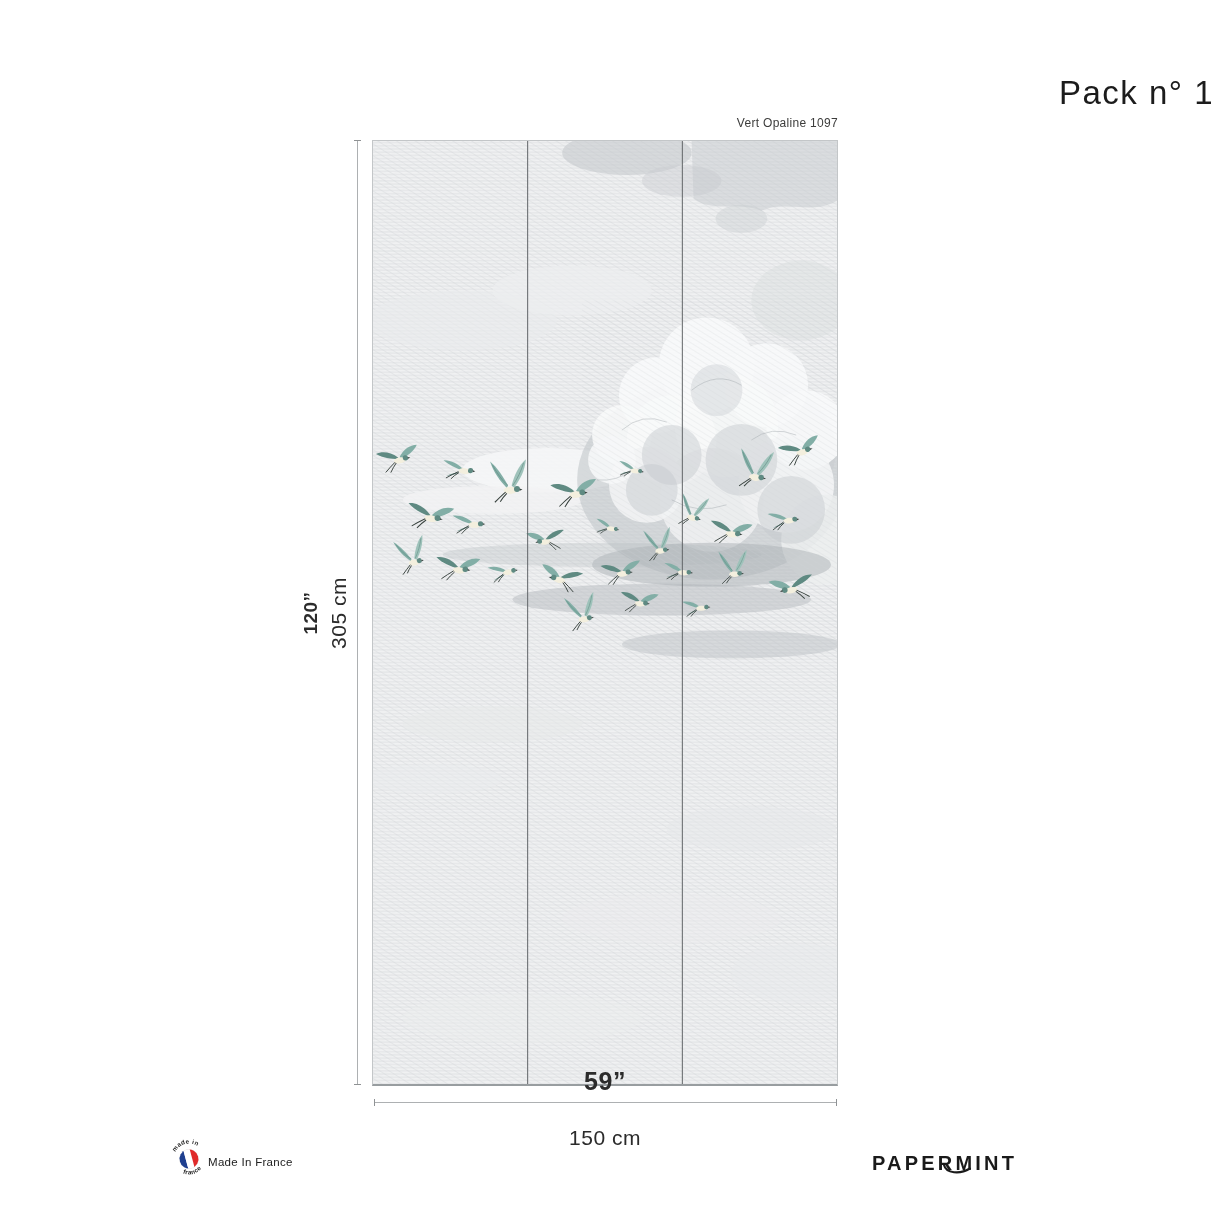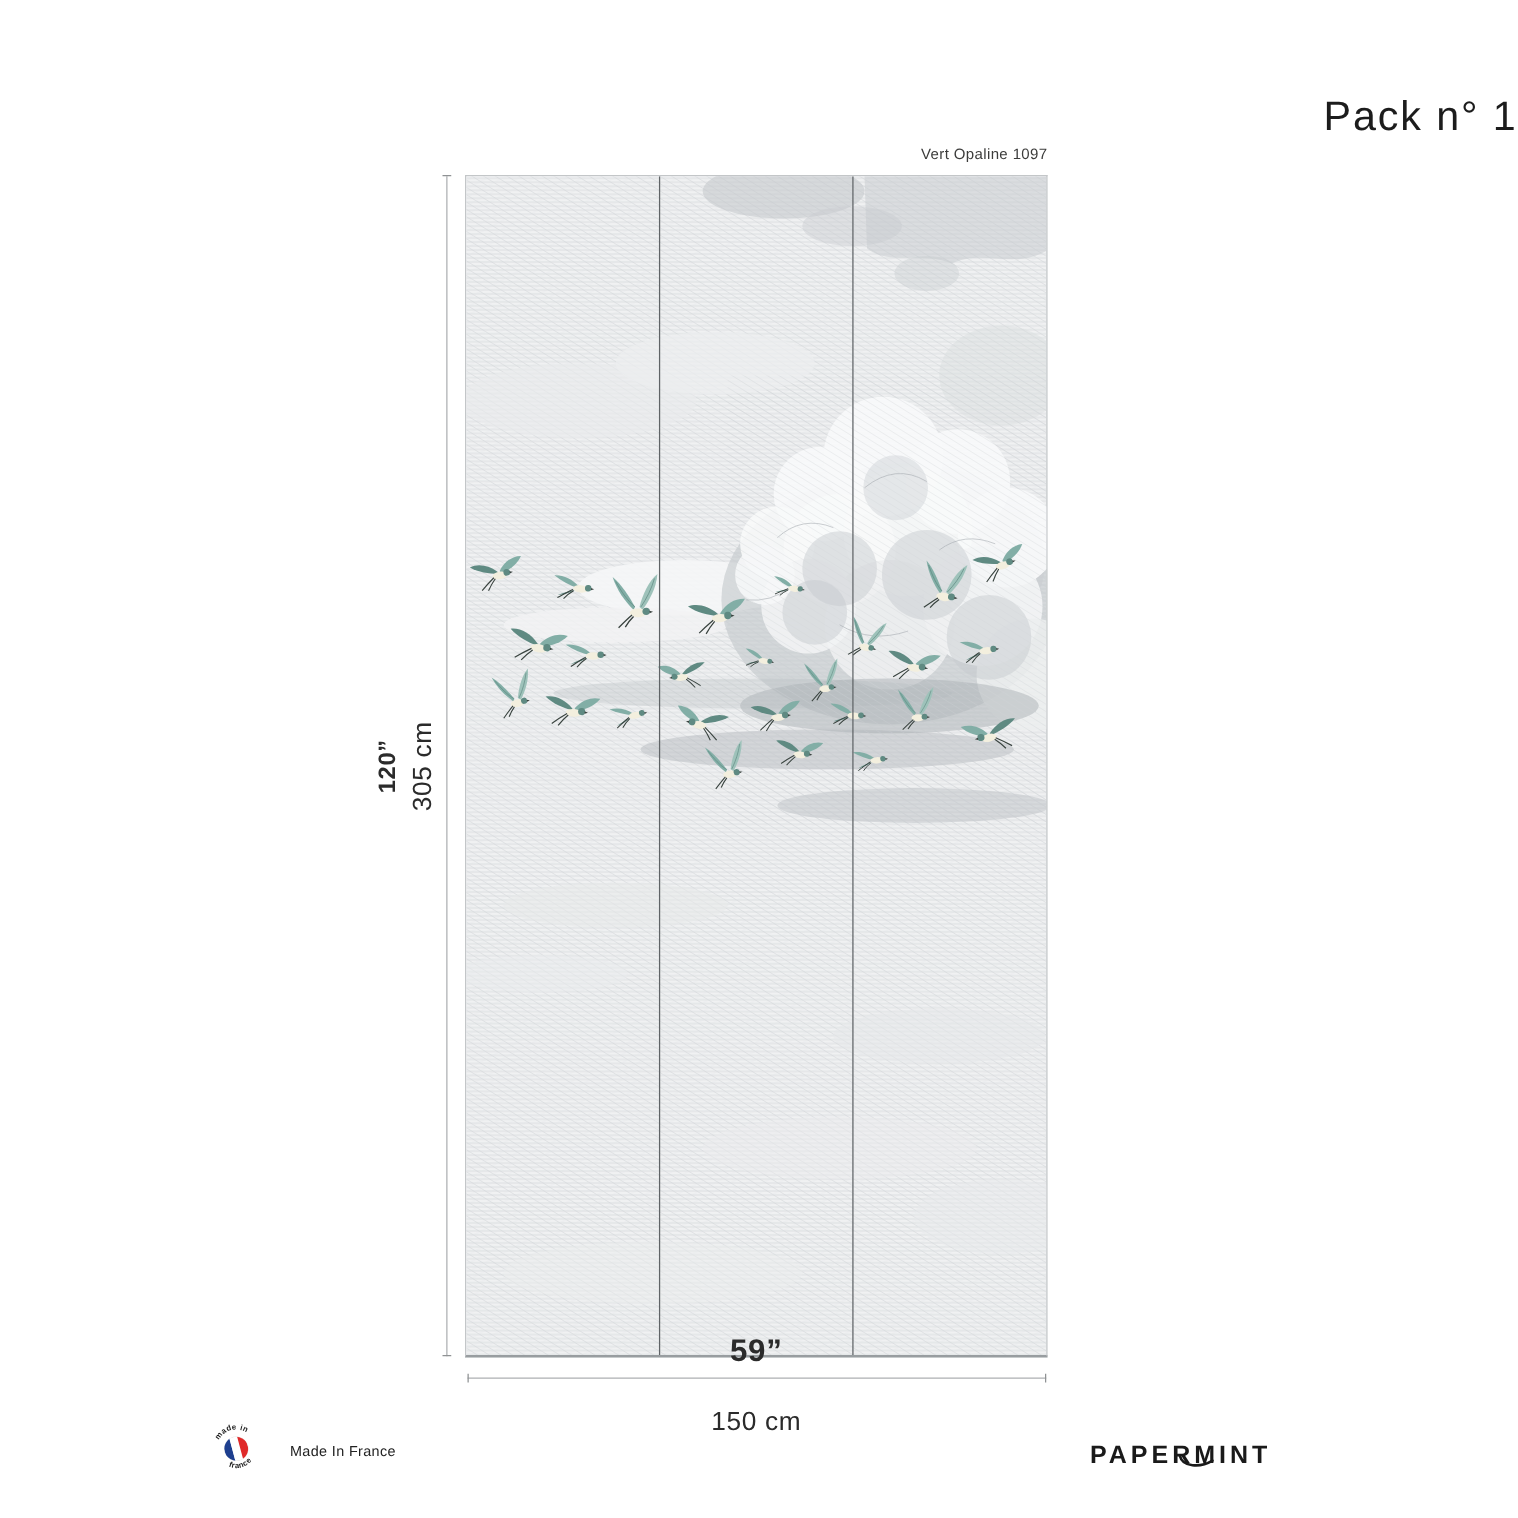--- a/index.html
+++ b/index.html
@@ -32,21 +32,21 @@
   .htick{background:#8f9294;width:1px;height:7px;top:1099px;}
   .htick.t1{left:374px;} .htick.t2{left:836px;}
   .dim-label{white-space:nowrap;color:#2b2b2b;}
   .rot{transform:translate(-50%,-50%) rotate(-90deg);}
   .h-in {left:311px;top:613px;font-size:19px;font-weight:bold;letter-spacing:.5px;}
   .h-cm {left:339px;top:613px;font-size:21px;letter-spacing:.5px;}
   .w-cm {left:505px;top:1110px;width:200px;text-align:center;font-size:21px;letter-spacing:.5px;margin-top:16px;}
   .w-in {left:505px;top:1067px;width:200px;text-align:center;font-size:25px;font-weight:bold;letter-spacing:.5px;}
   
   .mif-badge{left:166px;top:1136px;width:46px;height:46px;transform:rotate(-15deg);}
-  .mif-text{left:232px;top:1156px;font-size:11.5px;font-weight:500;color:#222222;letter-spacing:.3px;}
+  .mif-text{left:208px;top:1156px;font-size:11.5px;font-weight:500;color:#222222;letter-spacing:.3px;}
   .brand{right:180px;top:1149px;width:162px;height:28px;}
 </style>
 </head>
 <body>
 
 <div class="abs title">Pack n° 1</div>
 <div class="abs subtitle">Vert Opaline 1097</div>
 
 <div class="abs panel">
   <svg viewBox="0 0 466 946" preserveAspectRatio="none">

